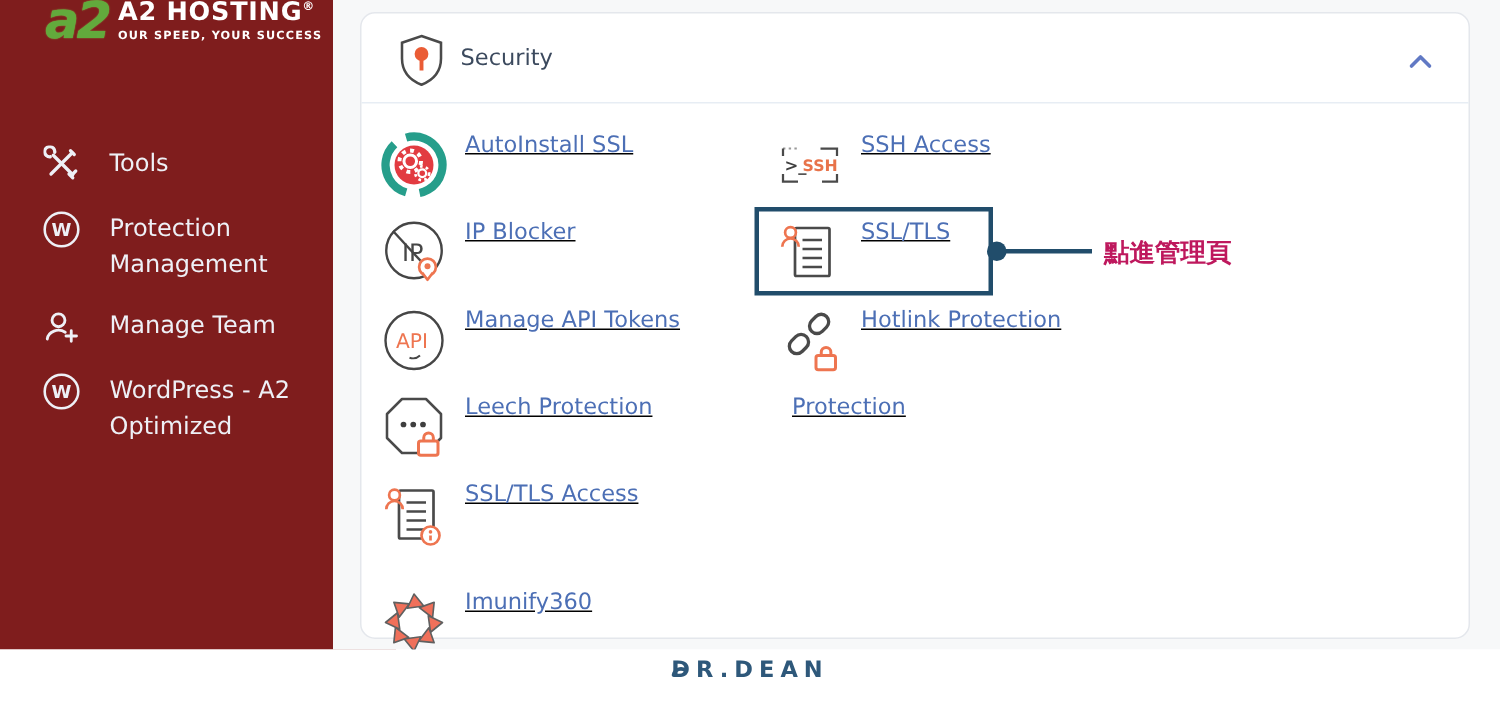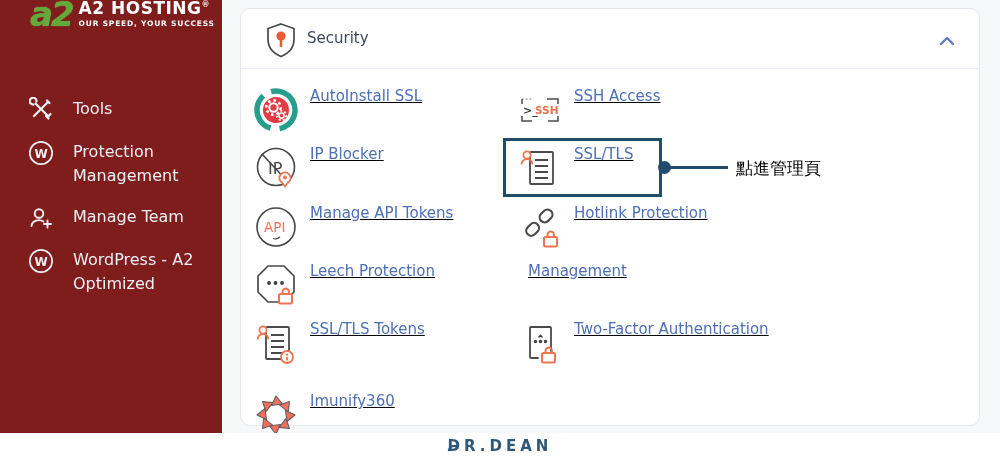--- a/index.html
+++ b/index.html
@@ -27,21 +27,21 @@
   .panel-title { position:absolute; left:66px; top:20px; font-size:15px; color:#3c4a5e; }
   .chevron { position:absolute; right:24px; top:22px; width:16px; height:10px; cursor:pointer; }
 
   .tool { position:absolute; display:flex; height:46px; cursor:pointer;text-decoration:underline; }
   .ticon { flex:0 0 46px; width:46px; height:46px; display:flex; align-items:center; justify-content:center; }
   .tlabel { margin-left:11px; font-size:15px; color:#4c6fb5; text-decoration:none; white-space:nowrap; }
 
   .hl-box { position:absolute; left:262px; top:129px; width:159px; height:59px; border:3px solid #214d6b; background:transparent; pointer-events:none; }
   .callout-line { position:absolute; left:421px; top:157px; width:66px; height:3px; background:#214d6b; }
   .callout-dot { position:absolute; left:417px; top:152px; width:13px; height:13px; border-radius:50%; background:#214d6b; }
-  .callout-text { position:absolute; left:495px; top:148px; font-size:17px; font-weight:normal; color:#000000; white-space:nowrap; }
+  .callout-text { position:absolute; left:495px; top:148px; font-size:17px; font-weight:bold; color:#be185d; white-space:nowrap; }
 
   
   .footer { position:absolute; left:0; top:433px; width:1000px; height:36px; background:#ffffff; }
   .dr-logo { position:absolute; left:0; top:4px; width:1000px; text-align:center; font-size:15px; font-weight:bold; letter-spacing:4px; color:#2e587a; }
   .dr-curl { position:relative; display:inline-block; }
   .dr-curl svg { position:absolute; left:-1px; top:-8px; }
 
   svg text { font-family:"DejaVu Sans","Liberation Sans",sans-serif; }
 </style>
 </head>
@@ -211,52 +211,38 @@
             <circle cx="22.5" cy="21" r="1.9" fill="#3f3f3f"></circle>
             <circle cx="29" cy="21" r="1.9" fill="#3f3f3f"></circle>
             <rect x="26" y="32" width="13" height="9.5" rx="1.5" fill="#ffffff" stroke="#ee7550" stroke-width="2"></rect>
             <path d="M29.5 32 v-2.2 a3.2 3.2 0 0 1 6.4 0 V32" fill="none" stroke="#ee7550" stroke-width="2"></path>
           </svg>
         </span>
         <a class="tlabel">Leech Protection</a>
       </div>
 
       <div class="tool" style="left:276px;top:253px">
-        <a class="tlabel">Management</a>
+        <a class="tlabel">Protection</a>
       </div>
 
       <div class="tool" style="left:12px;top:311px">
         <span class="ticon">
           <svg width="46" height="46" viewBox="0 0 46 46">
             <rect x="13" y="7" width="23" height="32" rx="1" fill="#ffffff" stroke="#4a4a4a" stroke-width="1.8"></rect>
             <path d="M18 15 H31 M18 21 H31 M18 27 H31 M18 33 H31" stroke="#4a4a4a" stroke-width="1.8"></path>
             <circle cx="10" cy="10" r="3.6" fill="#ffffff" stroke="#ee7550" stroke-width="1.8"></circle>
             <path d="M4.5 19.5 a5.5 5.5 0 0 1 11 0" fill="none" stroke="#ee7550" stroke-width="1.8"></path>
             <circle cx="34" cy="37" r="6" fill="#ffffff" stroke="#ee7550" stroke-width="1.8"></circle>
             <circle cx="34" cy="34.6" r="1.2" fill="#ee7550"></circle>
             <path d="M34 37 v3.4" stroke="#ee7550" stroke-width="1.8"></path>
           </svg>
         </span>
-        <a class="tlabel">SSL/TLS Tokens</a>
-      </div>
-
-      <div class="tool" style="left:276px;top:311px">
-        <span class="ticon">
-          <svg width="46" height="46" viewBox="0 0 46 46">
-            <path d="M34 31 V8 a1 1 0 0 0 -1 -1 H14 a1 1 0 0 0 -1 1 V37 a1 1 0 0 0 1 1 h7" fill="#ffffff" stroke="#4a4a4a" stroke-width="1.8" stroke-linecap="round"></path>
-            <path d="M21.5 17.5 L23.5 15.2 L25.5 17.5" fill="none" stroke="#3f3f3f" stroke-width="1.3"></path>
-            <circle cx="18.5" cy="21.5" r="1.7" fill="#3f3f3f"></circle>
-            <circle cx="23.5" cy="21.5" r="1.7" fill="#3f3f3f"></circle>
-            <circle cx="28.5" cy="21.5" r="1.7" fill="#3f3f3f"></circle>
-            <rect x="25" y="33" width="13" height="9.5" rx="1.5" fill="#ffffff" stroke="#ee7550" stroke-width="2"></rect>
-            <path d="M28.5 33 v-2.2 a3.2 3.2 0 0 1 6.4 0 V33" fill="none" stroke="#ee7550" stroke-width="2"></path>
-          </svg>
-        </span>
-        <a class="tlabel">Two-Factor Authentication</a>
-      </div>
+        <a class="tlabel">SSL/TLS Access</a>
+      </div>
+
 
       <div class="tool" style="left:12px;top:383px">
         <span class="ticon">
           <svg width="46" height="46" viewBox="0 0 46 46">
             <g fill="#f0705a" stroke="#606060" stroke-width="1.1" stroke-linejoin="round">
               <path d="M23 4 L29.5 12 L18.5 13.5 Z"></path>
               <path d="M23 4 L29.5 12 L18.5 13.5 Z" transform="rotate(45 23 23)"></path>
               <path d="M23 4 L29.5 12 L18.5 13.5 Z" transform="rotate(90 23 23)"></path>
               <path d="M23 4 L29.5 12 L18.5 13.5 Z" transform="rotate(135 23 23)"></path>
               <path d="M23 4 L29.5 12 L18.5 13.5 Z" transform="rotate(180 23 23)"></path>

